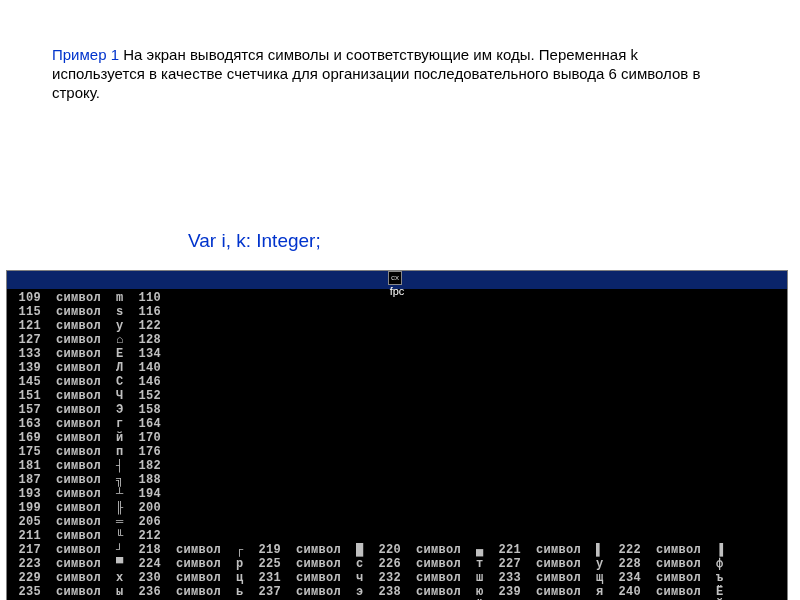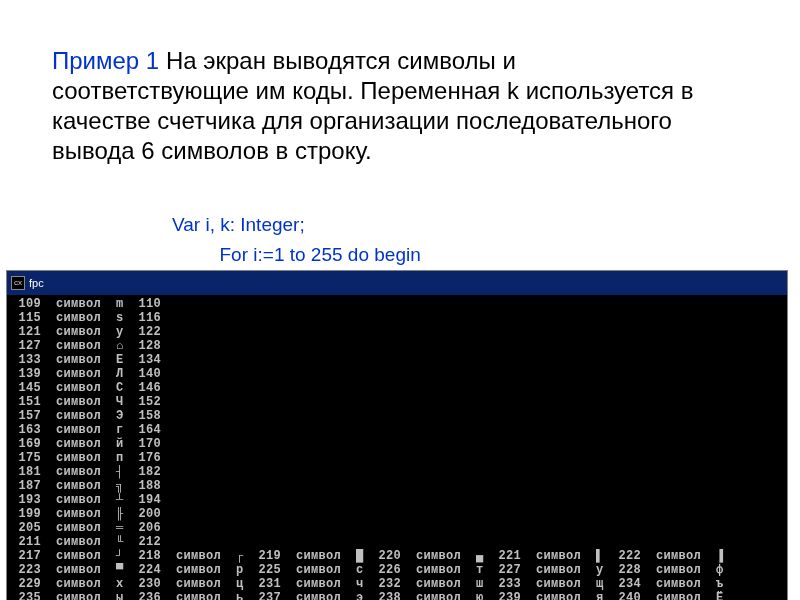--- a/index.html
+++ b/index.html
@@ -15,57 +15,58 @@
     position: relative;
     width: 800px;
     height: 600px;
     box-sizing: border-box;
   }
   .para {
     position: absolute;
     left: 52px;
     top: 46px;
     width: 660px;
-    font-size: 24px;
+    font-size: 15px;
     line-height: 1.25;
     color: #000;
   }
   .para .blue { color: #0033cc; }
 
   .code {
     position: absolute;
     left: 172px;
     top: 210px;
     width: 560px;
     font-size: 19px;
     line-height: 1.6;
     color: #0033cc;
     font-family: Arial, sans-serif;
   }
-  .code pre { margin:0; font-family: Arial, sans-serif; white-space: pre; }
+  .code pre { margin:16px; font-family: Arial, sans-serif; white-space: pre; }
 
   
   .win {
     position: absolute;
     left: 6px;
     top: 270px;
     width: 782px;
     background: #000;
     border: 1px solid #808080;
     box-sizing: border-box;
   }
   .titlebar {
-    height: 24px;
+    height: 18px;
     background: linear-gradient(#0a246a, #0a246a);
     display: flex;
     align-items: center;
     padding: 0 4px;
     color: #fff;
     font-size: 11px;
     font-family: Tahoma, sans-serif;
+    flex-direction: column;
   }
   .titlebar .icon {
     width: 12px; height: 12px;
     background: #000;
     border: 1px solid #888;
     margin-right: 4px;
     font-size: 8px; line-height:12px; text-align:center; color:#ccc;
   }
   .rows {
     font-family: 'Courier New', monospace;

